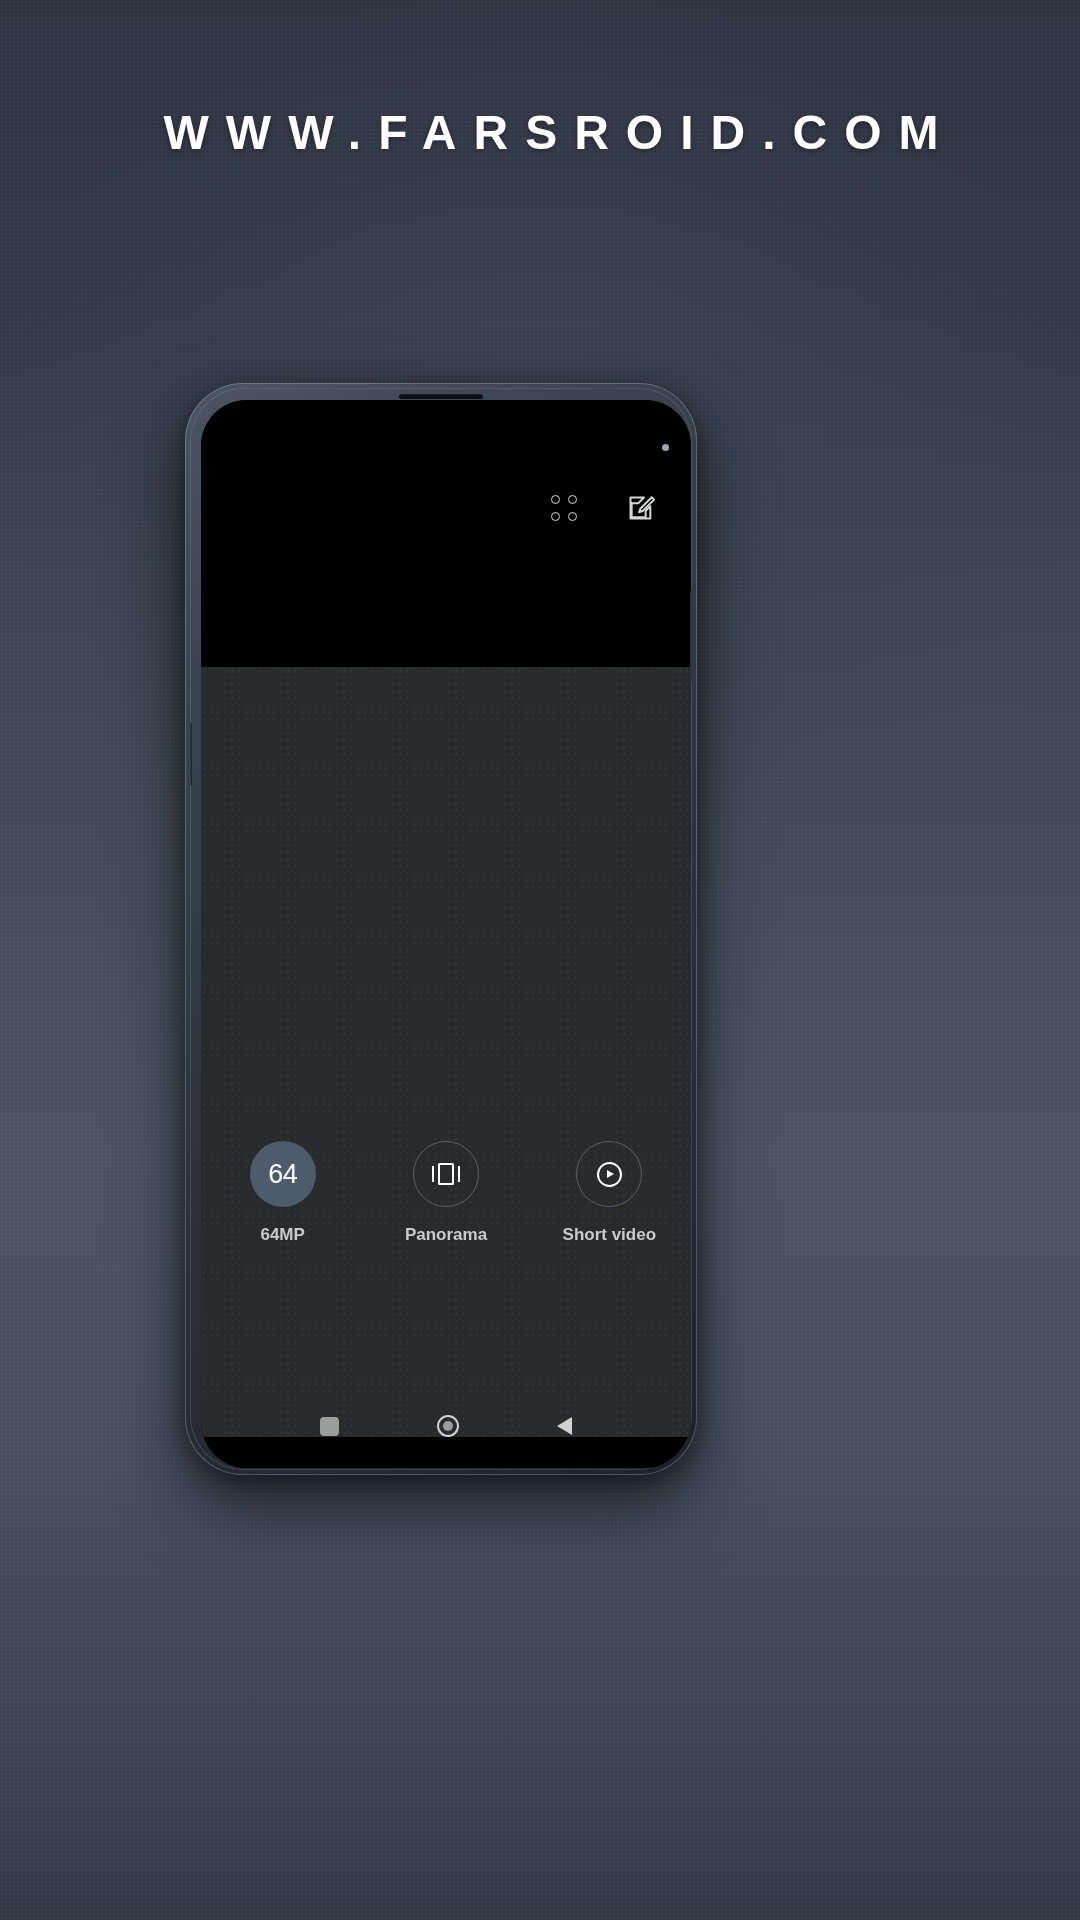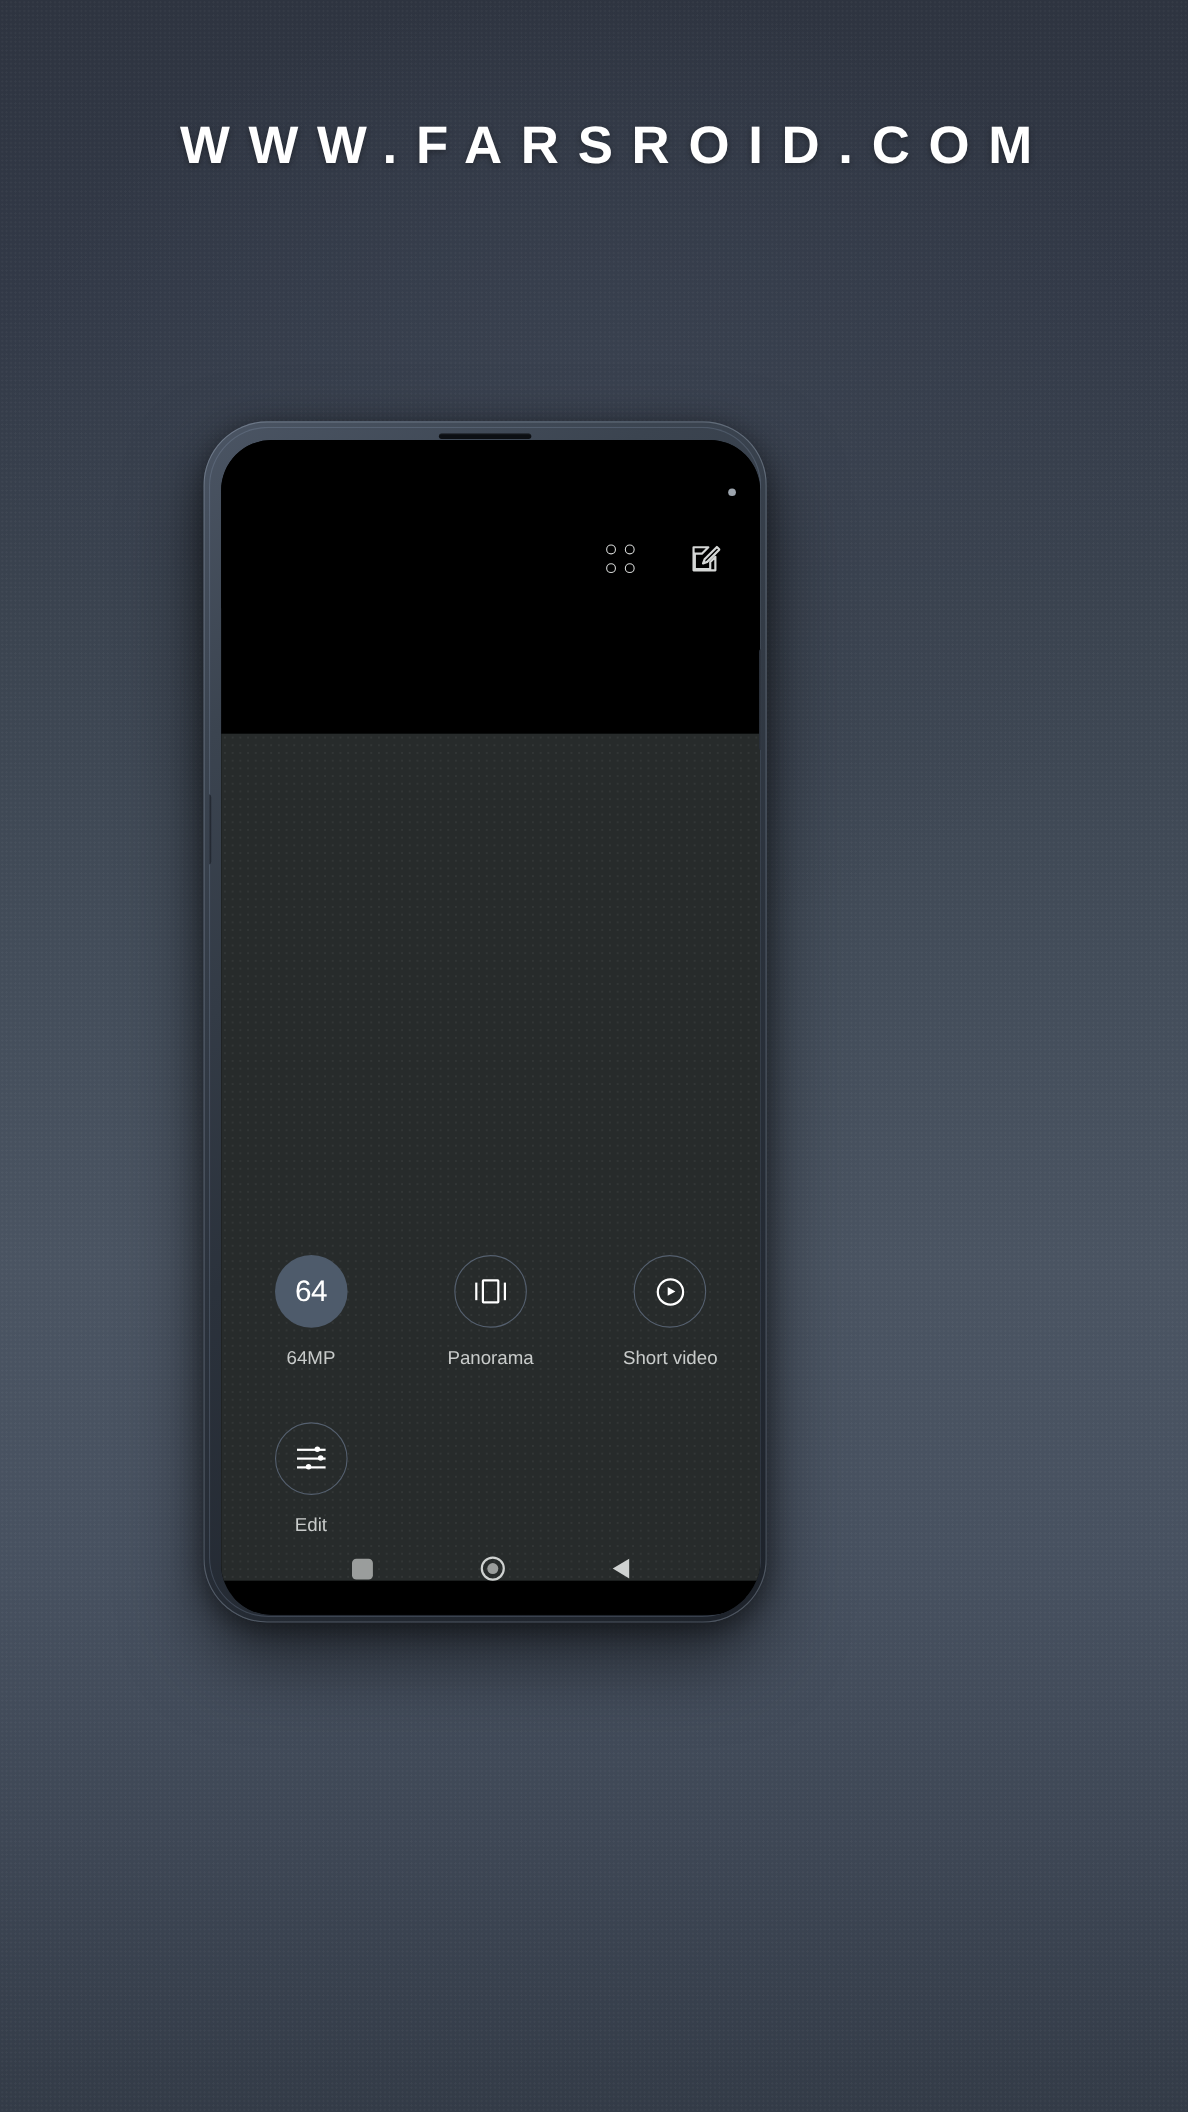--- a/index.html
+++ b/index.html
@@ -176,20 +176,21 @@
     display:flex; align-items:center; justify-content:center;
     position:relative;
   }
   .mode-circle.filled{ background:#4e5b6b; }
   .mode-circle.outlined{ border:1.6px solid #55606f; }
   .mode-label{
     font-size:17px;
     color:#c9cccb;
     font-family:"Liberation Sans", sans-serif;
     white-space:nowrap;
+    font-weight:bold;
   }
   .mp-num{
     font-size:27px;
     color:#ffffff;
     font-family:"Liberation Sans", sans-serif;
     letter-spacing:-0.5px;
   }
 
   
   .ico-play{
@@ -367,33 +368,20 @@
               <div class="mode-circle outlined">
                 <div class="ico-play">
                     <span></span>
                   </div>
               </div>
               <span class="mode-label">Short video</span>
             </div>
 
 
 
-            <div class="mode-cell">
-              <div class="mode-circle outlined">
-                <div class="ico-sliders">
-                  <div class="row"></div>
-                  <div class="row"></div>
-                  <div class="row"></div>
-                  <div class="knob k1"></div>
-                  <div class="knob k2"></div>
-                  <div class="knob k3"></div>
-                </div>
-              </div>
-              <span class="mode-label">Edit</span>
-            </div>
 
           </div>
         </div>
 
         <div class="mode-tabs">
           
           
           
           
         </div>

